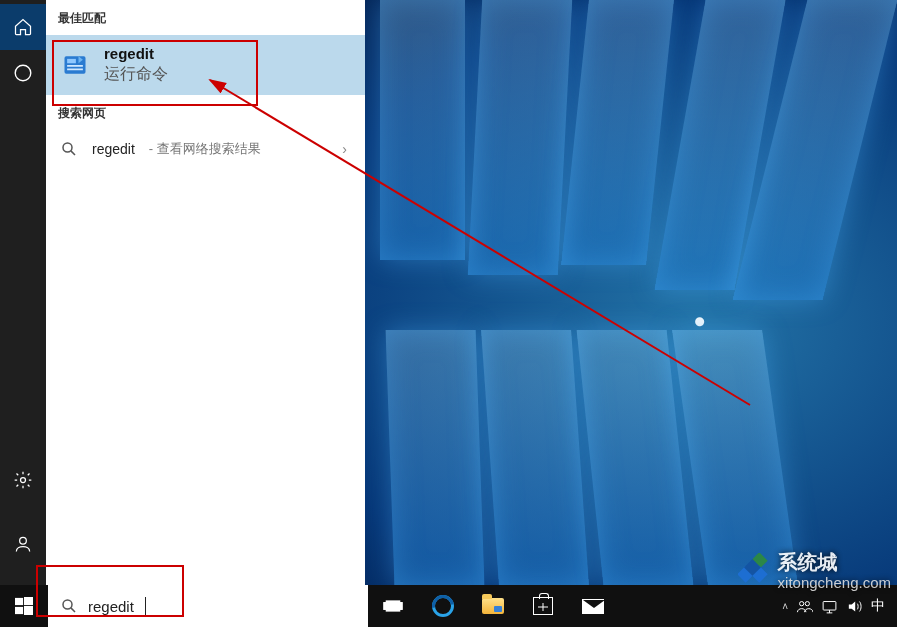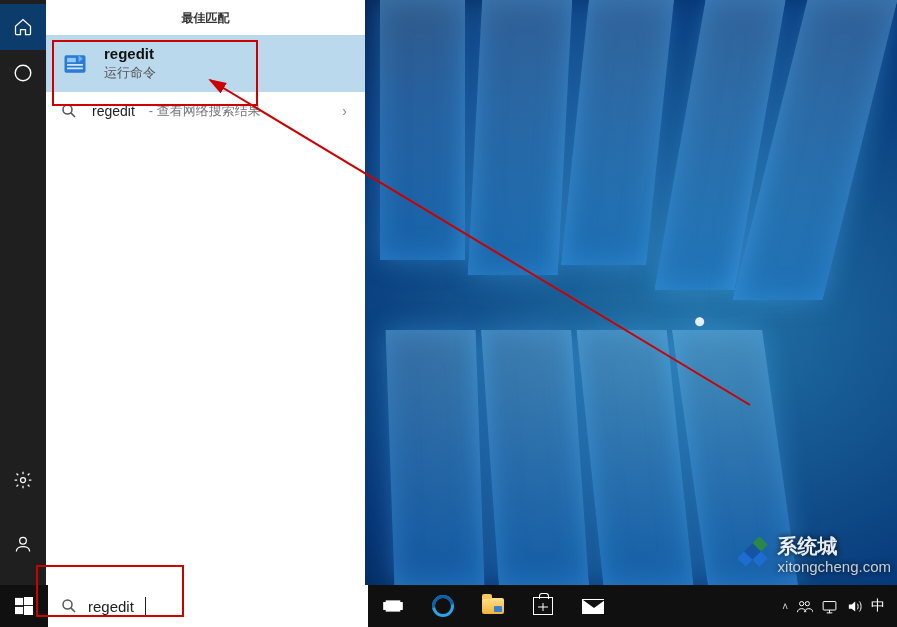--- a/index.html
+++ b/index.html
@@ -30,26 +30,26 @@
   .cortana-rail { position:absolute; left:0; top:0; width:46px; height:585px; background:#1f1f1f; display:flex; flex-direction:column; align-items:center; padding-top:4px; }
   .rail-top, .rail-bottom { display:flex; flex-direction:column; align-items:center; width:100%; }
   .rail-bottom { margin-top:auto; margin-bottom:18px; gap:18px; }
   .rail-btn { width:46px; height:46px; display:flex; align-items:center; justify-content:center; color:#fff; }
   .rail-btn.sel { background:#0b3c6b; }
   .rail-btn svg { width:20px; height:20px; stroke:#fff; fill:none; stroke-width:1.5; }
   .rail-btn.cortana svg { width:22px; height:22px; }
 
   
   .results { position:absolute; left:46px; top:0; width:319px; height:585px; background:#fff; color:#222; }
-  .group-title { font-size:12px; color:#333; font-weight:600; padding:10px 12px 8px;text-align:center; }
+  .group-title { font-size:12px; color:#333; font-weight:600; padding:10px 12px 8px; }
   .match-item { display:flex; align-items:center; gap:14px; padding:10px 14px; background:#bbd9ec; }
   .match-icon { width:30px; height:30px; display:flex; align-items:center; justify-content:center; }
   .match-icon svg { width:28px; height:28px; }
   .match-text .t1 { font-size:15px; font-weight:600; color:#111; }
-  .match-text .t2 { font-size:13px; color:#555; margin-top:2px; }
+  .match-text .t2 { font-size:16px; color:#555; margin-top:2px; }
 
   .web-item { display:flex; align-items:center; gap:14px; padding:10px 14px; }
   .web-item .si { width:18px; height:18px; }
   .web-item .wq { font-size:14px; color:#222; }
   .web-item .wsuf { font-size:13px; color:#777; }
   .web-item .chev { margin-left:auto; color:#888; font-size:14px; padding-right:4px; }
 
   
   .taskbar { position:absolute; left:0; bottom:0; width:897px; height:42px; background:#101010; display:flex; align-items:stretch; }
   .tb-btn { width:48px; display:flex; align-items:center; justify-content:center; color:#fff; }
@@ -67,21 +67,21 @@
   .tray svg { width:17px; height:17px; stroke:#fff; fill:none; stroke-width:1.4; }
   .ime { font-size:14px; }
 
   
   .ann { position:absolute; border:2px solid #c00; pointer-events:none; }
   .ann.a1 { left:52px; top:40px; width:206px; height:66px; }
   .ann.a2 { left:36px; top:565px; width:148px; height:52px; }
   .arrow-svg { position:absolute; left:0; top:0; width:897px; height:627px; pointer-events:none; }
 
   
-  .wm { position:absolute; right:6px; bottom:52px; display:flex; align-items:center; gap:6px; color:#fff; font-weight:700; font-size:20px; text-shadow:0 0 6px #000; opacity:.9;}
+  .wm { position:absolute; right:6px; bottom:36px; display:flex; align-items:center; gap:6px; color:#fff; font-weight:700; font-size:20px; text-shadow:0 0 6px #000; opacity:.9;}
   .wm .sub { font-size:15px; font-weight:400; color:#ddd; display:block; margin-top:-2px; }
   .wm svg { width:34px; height:34px; }
 
   
   .edge-ico { width:22px; height:22px; border-radius:50%; border:3px solid #2aa3e8; position:relative; }
   .edge-ico::before { content:""; position:absolute; left:-3px; top:-3px; width:16px; height:16px; border:3px solid #0e5fa6; border-right-color:transparent; border-bottom-color:transparent; border-radius:50%; transform:rotate(35deg); }
   
   .folder-ico { width:22px; height:16px; background:linear-gradient(#ffe18a,#f3b43a); border-radius:2px; position:relative; }
   .folder-ico::before { content:""; position:absolute; left:0; top:-4px; width:10px; height:5px; background:#f6c95a; border-radius:2px 2px 0 0; }
   .folder-ico::after { content:""; position:absolute; right:2px; bottom:2px; width:8px; height:6px; background:#3680d6; border-radius:1px; }
@@ -149,20 +149,21 @@
         <rect x="7" y="20" width="18" height="2" fill="#cfe8ff"></rect>
         <path d="M20 6l5 4-5 4z" fill="#6db4f2"></path>
       </svg>
     </span>
     <span class="match-text">
       <div class="t1">regedit</div>
       <div class="t2">运行命令</div>
     </span>
   </div>
 
+  <div class="group-title">搜索网页</div>
 
   <div class="web-item">
     <svg class="si" viewBox="0 0 24 24" stroke="#555" fill="none" stroke-width="2">
         <circle cx="10" cy="10" r="6"></circle>
         <path d="M20 20l-5.5-5.5"></path>
       </svg>
     <span class="wq">regedit</span>
     <span class="wsuf"> - 查看网络搜索结果</span>
     <span class="chev">›</span>
   </div>

